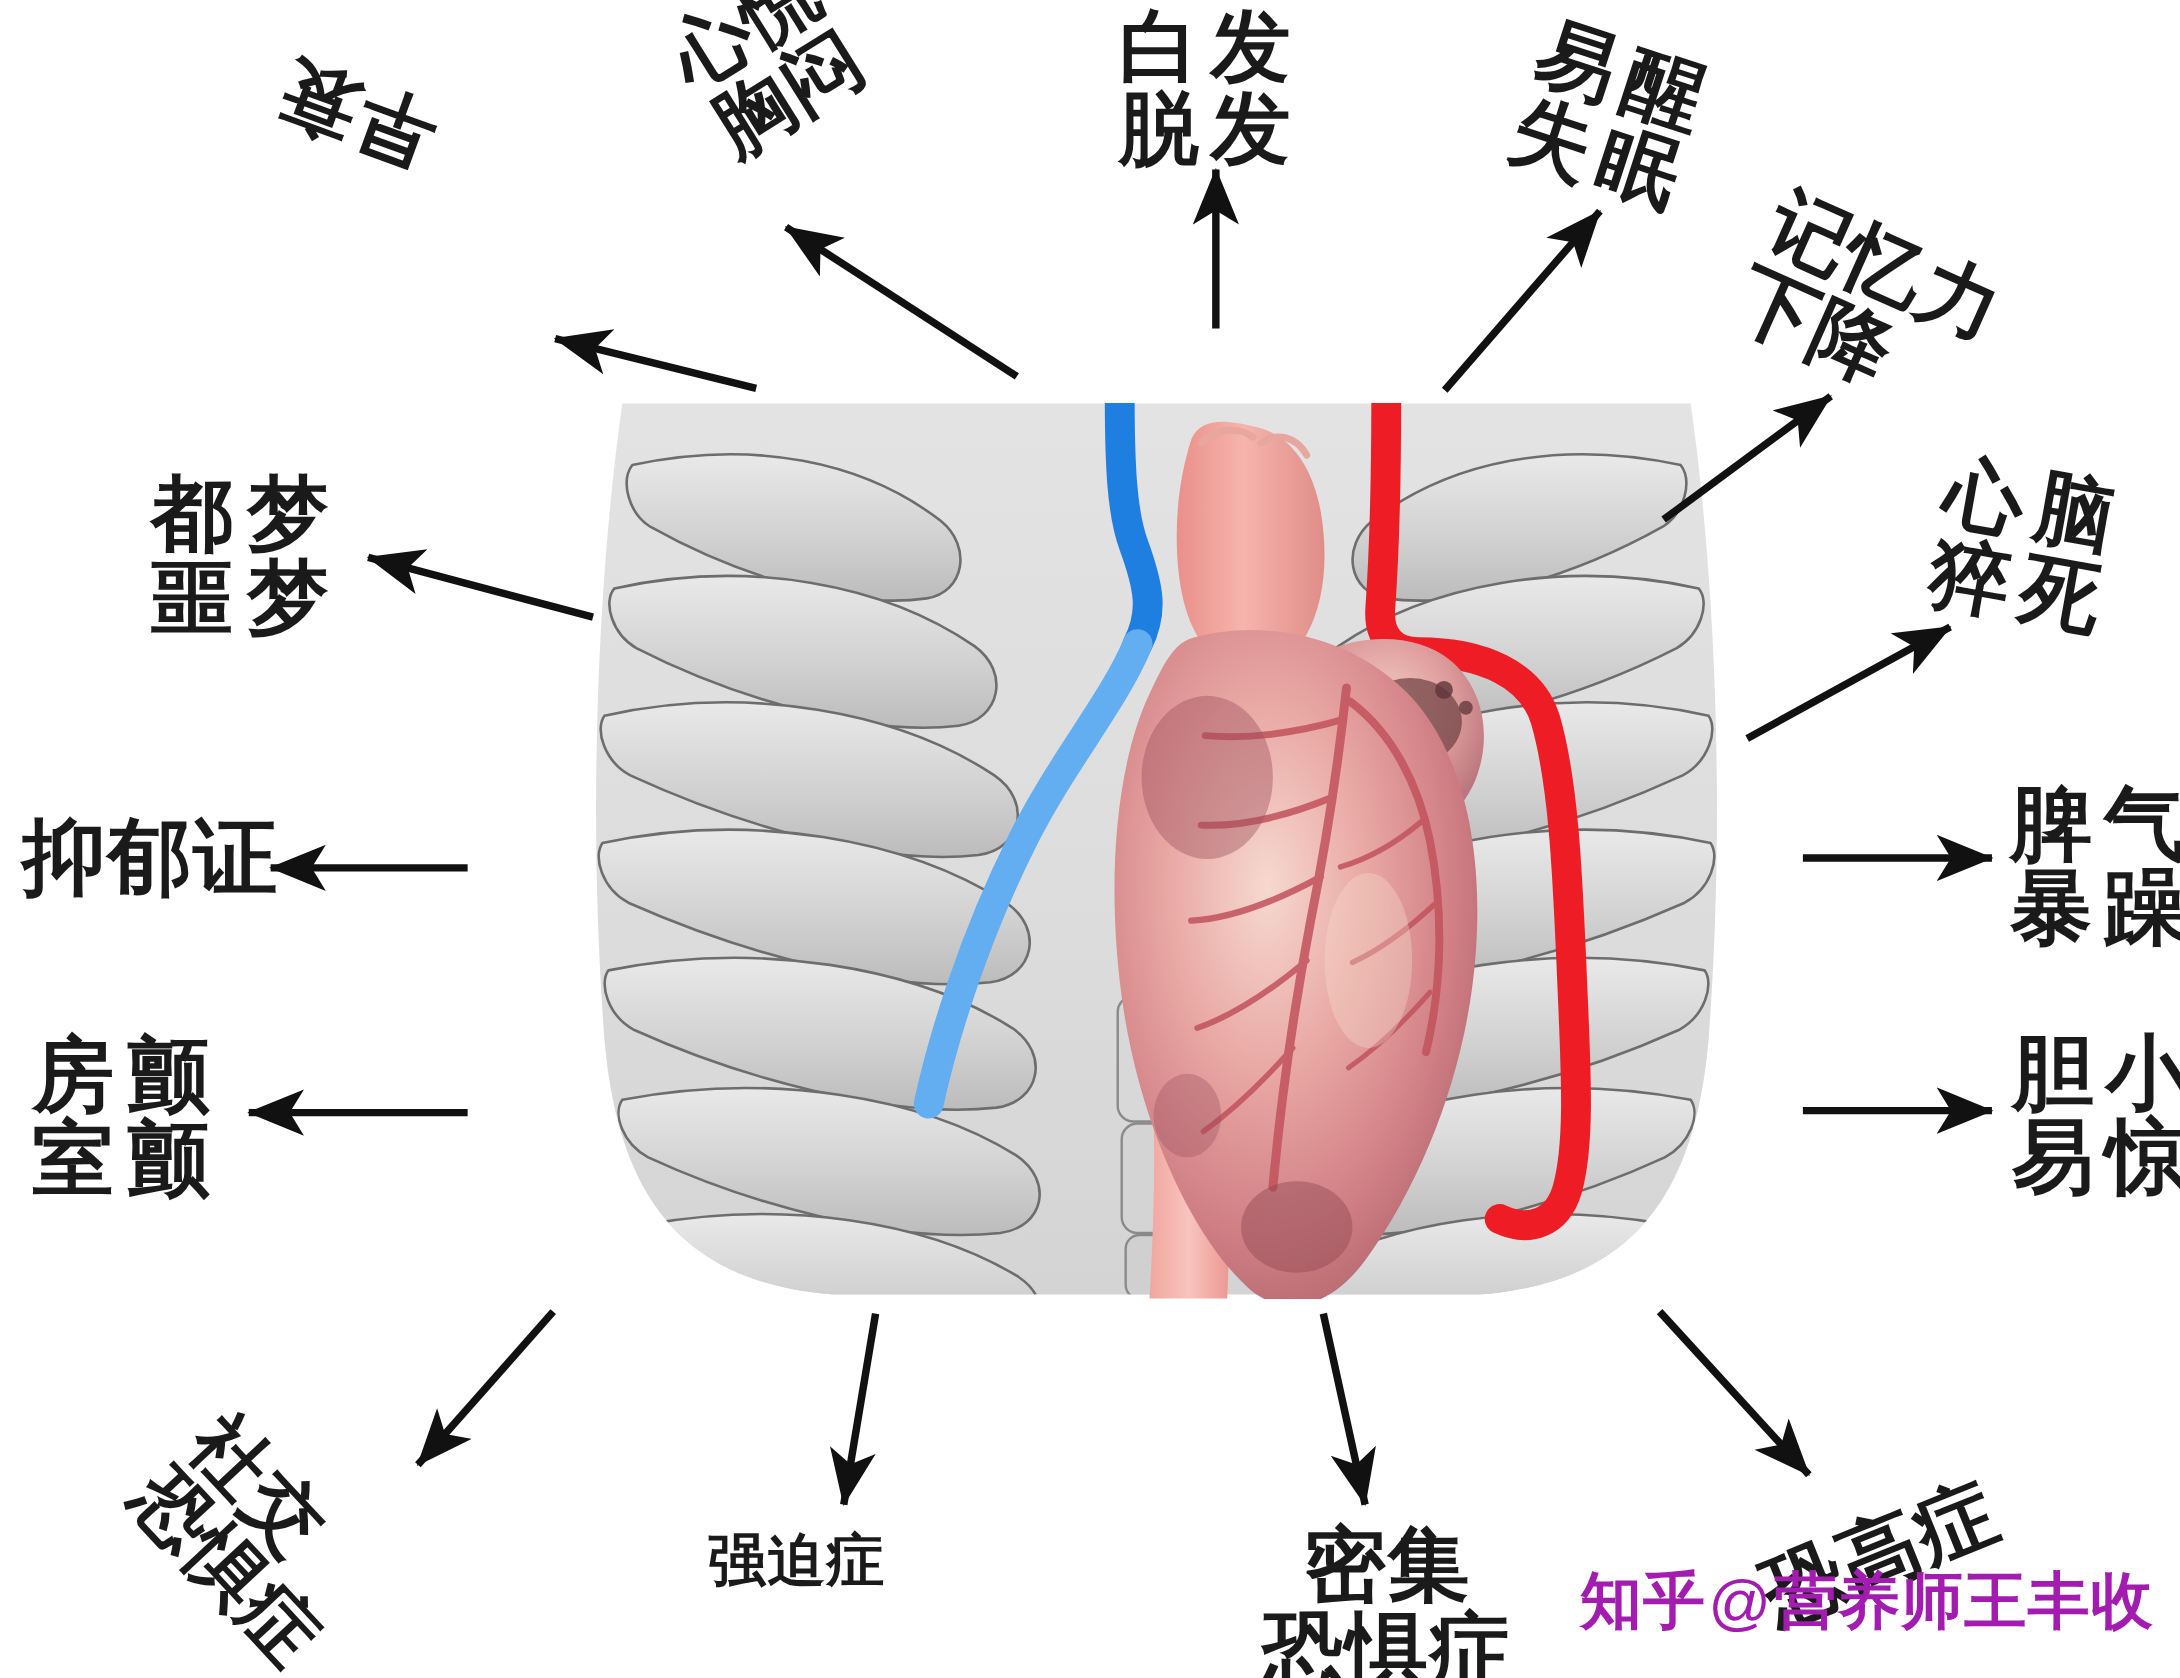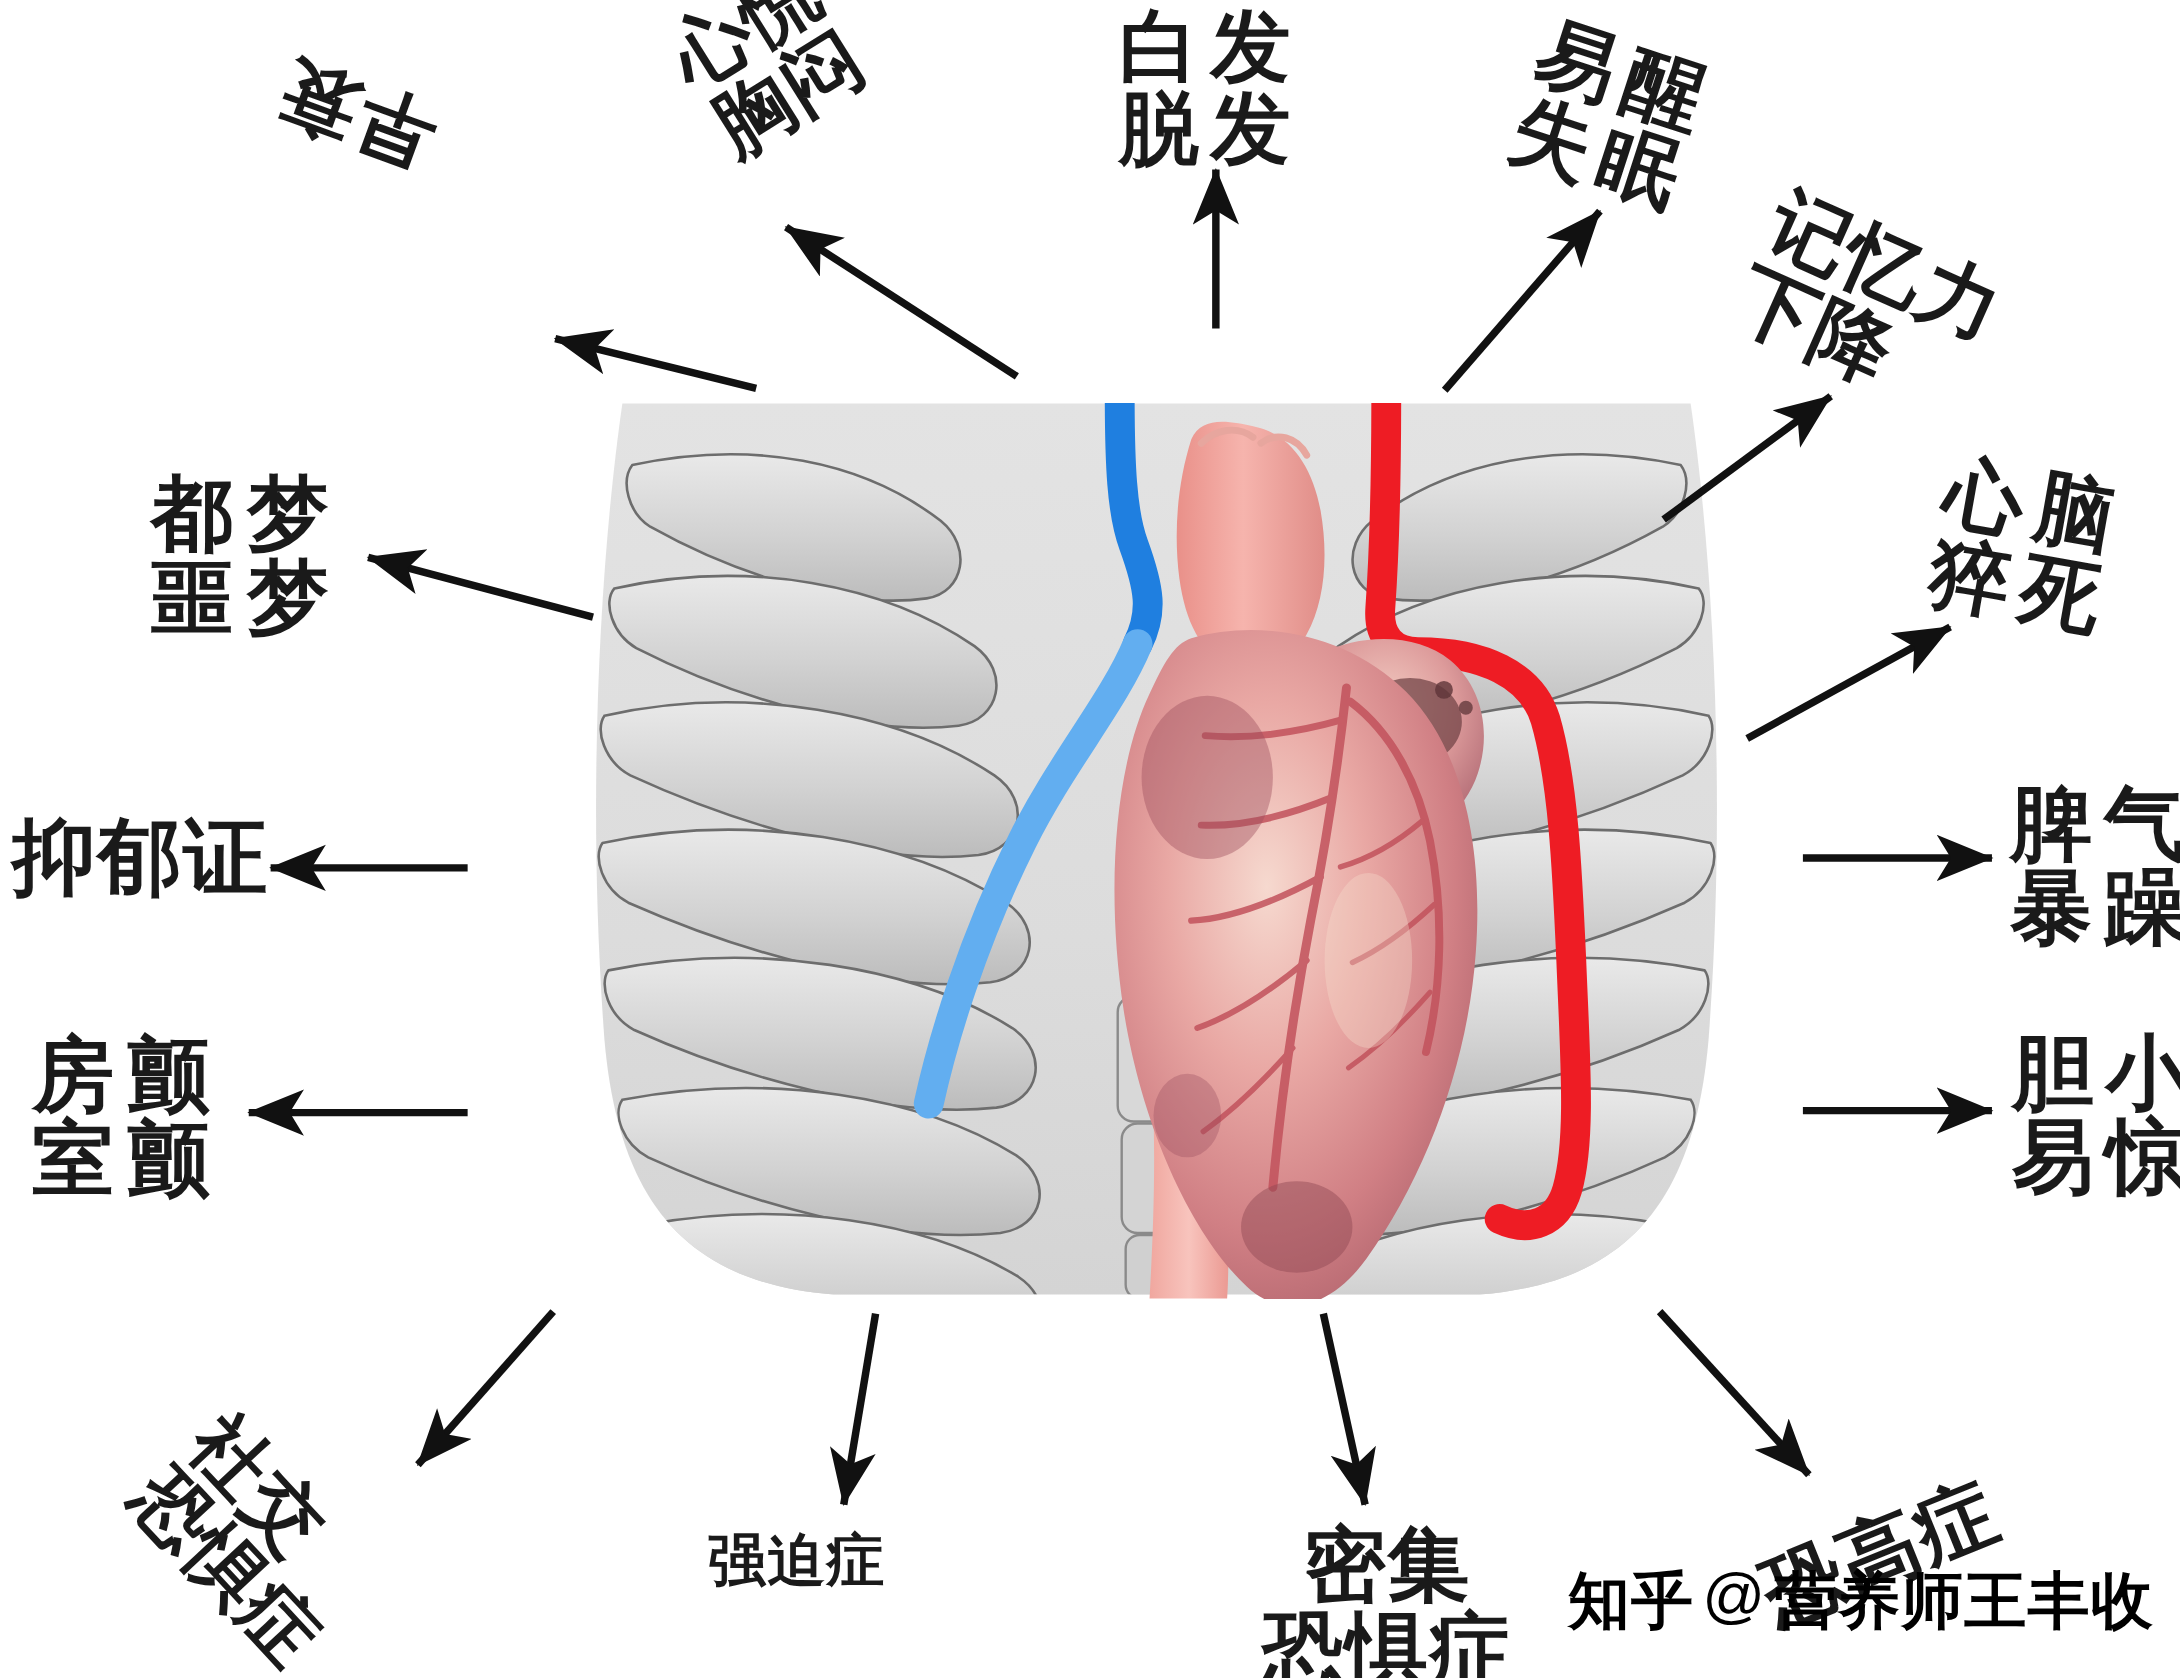--- a/index.html
+++ b/index.html
@@ -43,22 +43,22 @@
   
   #arrows{
     position:absolute;left:0;top:0;width:2180px;height:1679px;
     pointer-events:none;
   }
 
   
   #watermark{
     position:absolute;
     right:26px; bottom:36px;
-    display:flex;align-items:flex-start;gap:8px;
-    color:#000000;
+    display:flex;align-items:center;gap:2px;
+    color:#a21caf;
     font-size:62px;
     font-weight:700;
     letter-spacing:0.02em;
     font-family:"Liberation Sans","DejaVu Sans",sans-serif;
   }
   #watermark .wm-at{font-weight:400;}
 </style>
 </head>
 <body>
 
@@ -304,21 +304,21 @@
     <div class="c">
       <span>都</span>
       <span>噩</span>
     </div>
     <div class="c">
       <span>梦</span>
       <span>梦</span>
     </div>
   </div>
 
-  <div class="label" style="left:12px; top:814px; font-size:84px;">
+  <div class="label" style="left:22px; top:814px; font-size:84px;">
     <span class="ln">抑郁证</span>
   </div>
 
   <div class="label vcols" style="left:32px; top:1033px; font-size:82px; gap:12px;">
     <div class="c">
       <span>房</span>
       <span>室</span>
     </div>
     <div class="c">
       <span>颤</span>

